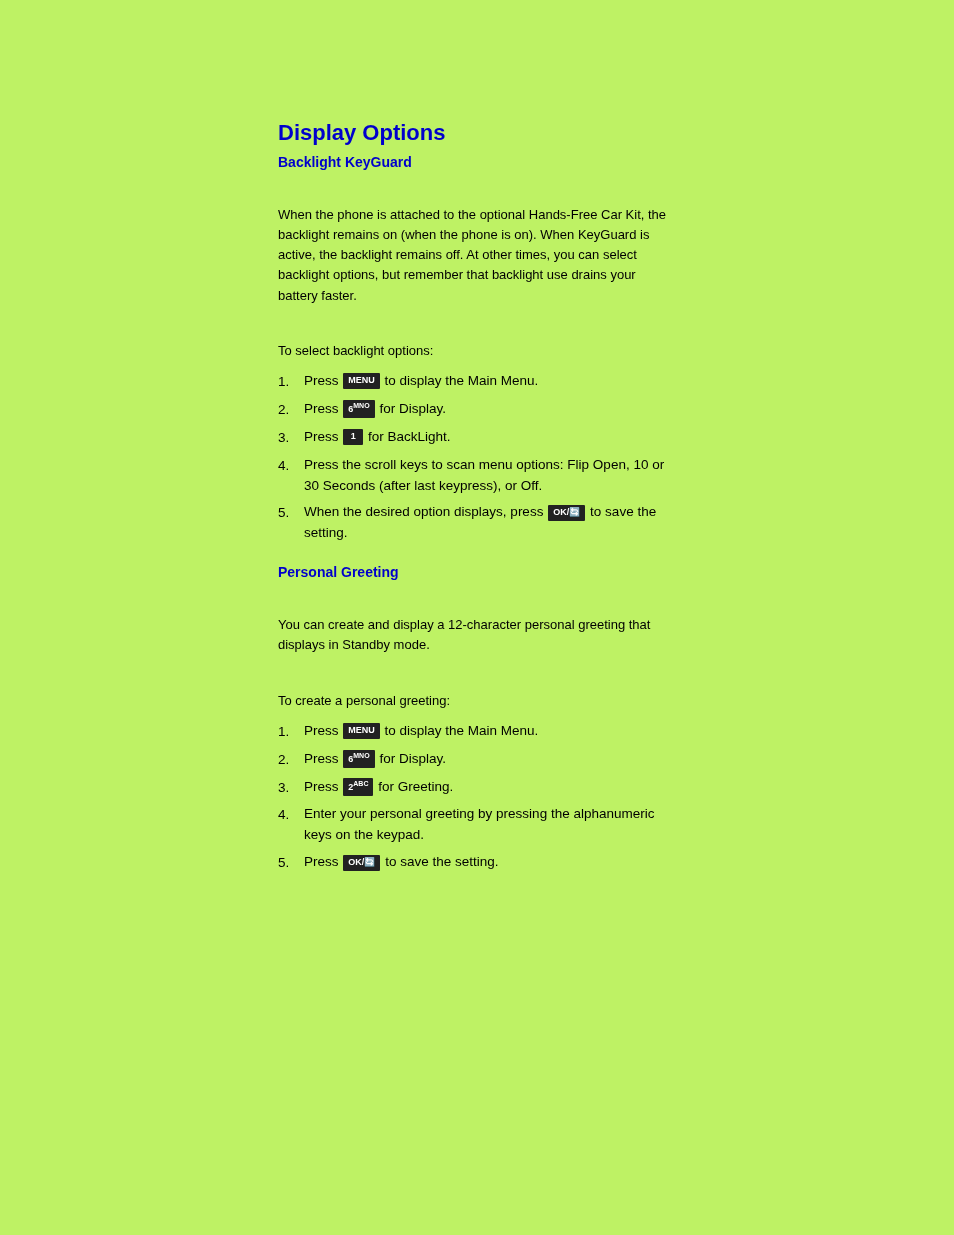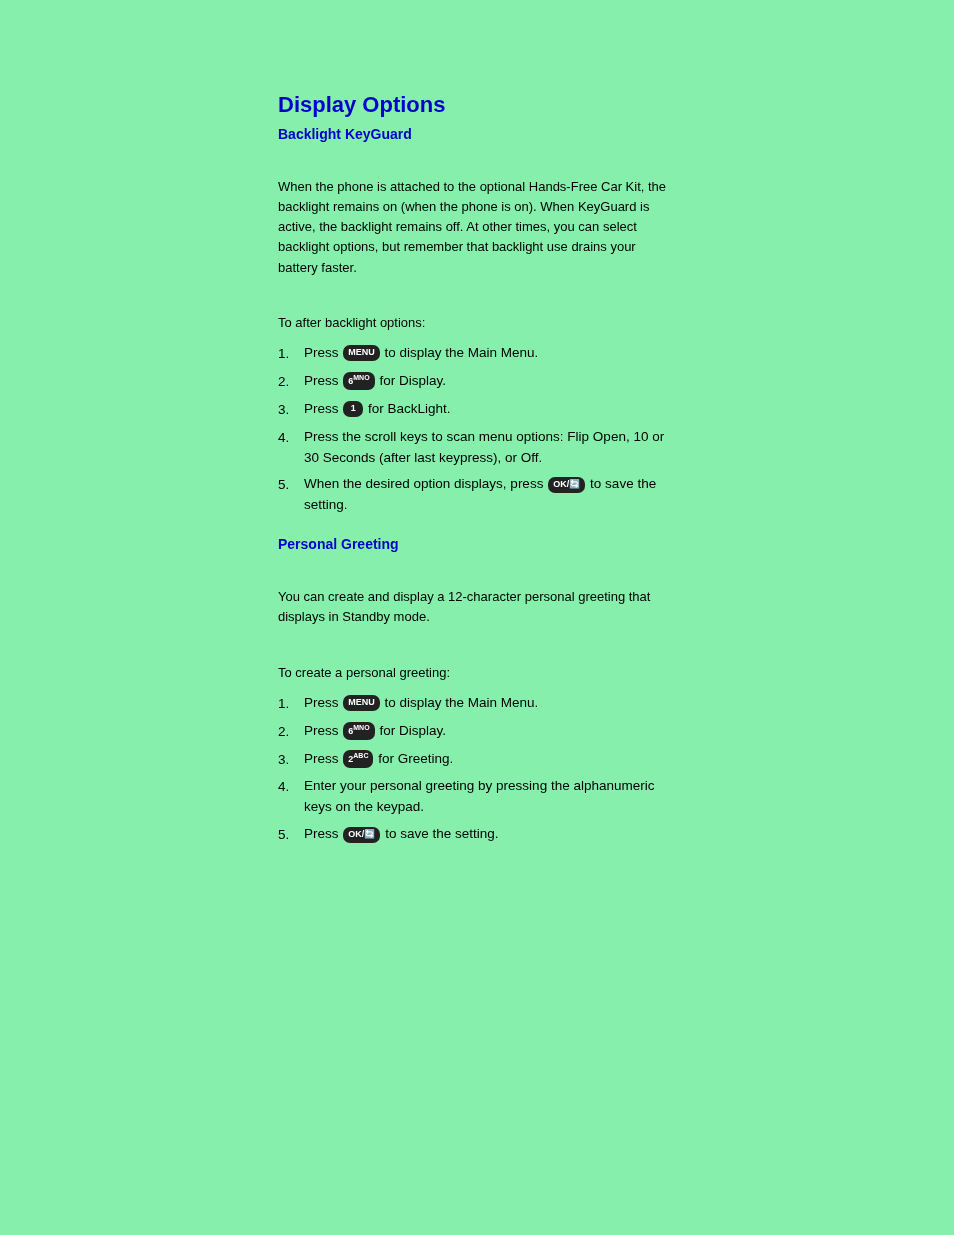--- a/index.html
+++ b/index.html
@@ -9,22 +9,22 @@
       font-family: Arial, Helvetica, sans-serif;
       font-size: 14px;
       color: #000000;
       width: 954px;
       min-height: 1235px;
     }
 
     .page {
       width: 954px;
       min-height: 1235px;
-      background: #86efac;
-      padding: 92px 278px 100px 278px;
+      background: #bef264;
+      padding: 120px 278px 100px 278px;
     }
 
     .section-title {
       font-size: 22px;
       font-weight: bold;
       color: #0000cc;
       margin-bottom: 8px;
     }
 
     .intro-text {
@@ -83,21 +83,21 @@
       font-weight: bold;
       color: #000;
       margin-top: 30px;
     }
 
     
     .inline-key {
       display: inline-block;
       background: #222;
       color: #fff;
-      border-radius: 7px;
+      border-radius: 1px;
       font-size: 9px;
       font-weight: bold;
       padding: 1px 5px;
       vertical-align: middle;
       margin: 0 1px;
       position: relative;
     }
 
     .inline-key-menu {
       font-size: 9px;
@@ -116,21 +116,21 @@
 </head>
 <body>
 
 <div class="page">
 
   <h1 class="section-title">Display Options</h1>
 
   <div class="subsection">
     <h2 class="subsection-title">Backlight KeyGuard</h2>
     <p class="body-text">When the phone is attached to the optional Hands-Free Car Kit, the backlight remains on (when the phone is on). When KeyGuard is active, the backlight remains off. At other times, you can select backlight options, but remember that backlight use drains your battery faster.</p>
-    <p class="body-text">To after backlight options:</p>
+    <p class="body-text">To select backlight options:</p>
 
     <ol class="numbered-list">
       <li>
         <span class="list-num">1.</span>
         <span class="list-content">
           Press <span class="inline-key inline-key-menu">MENU</span> to display the Main Menu.
         </span>
       </li>
       <li>
         <span class="list-num">2.</span>

